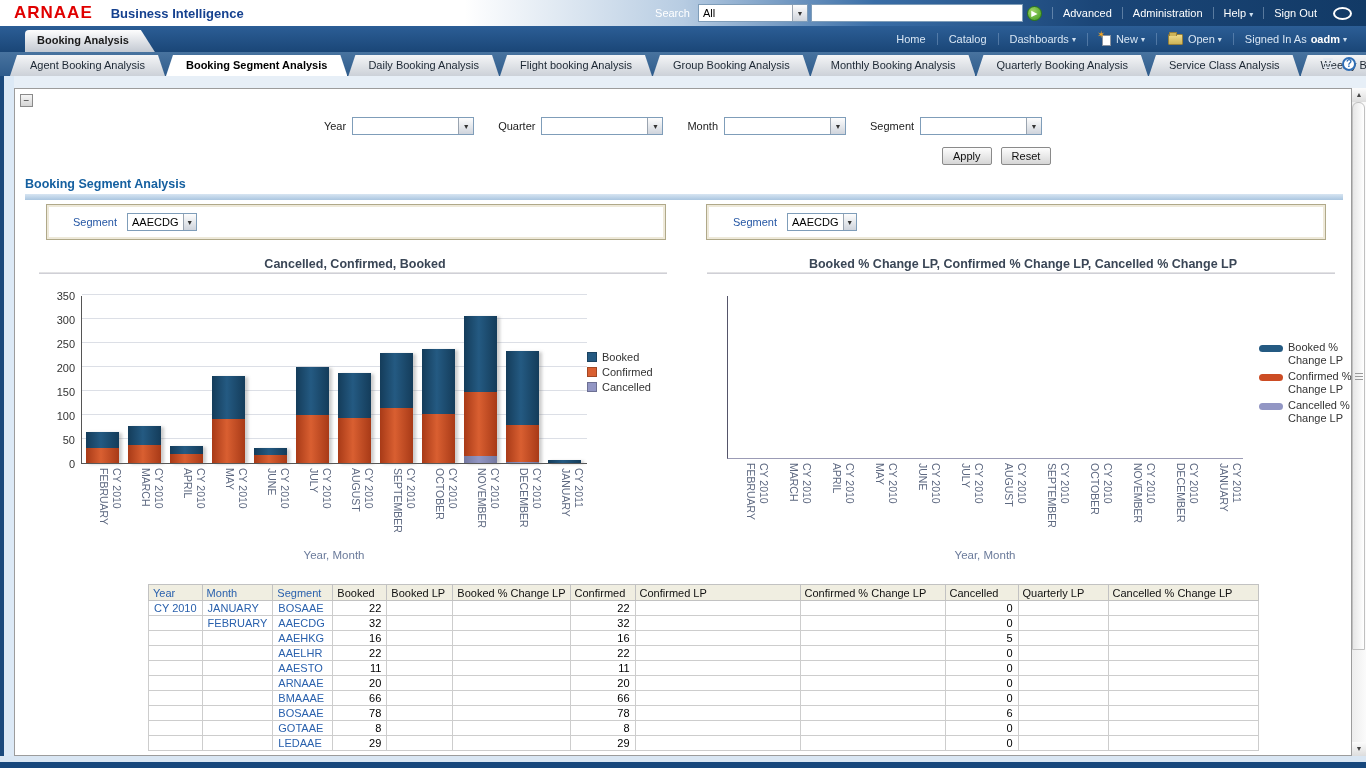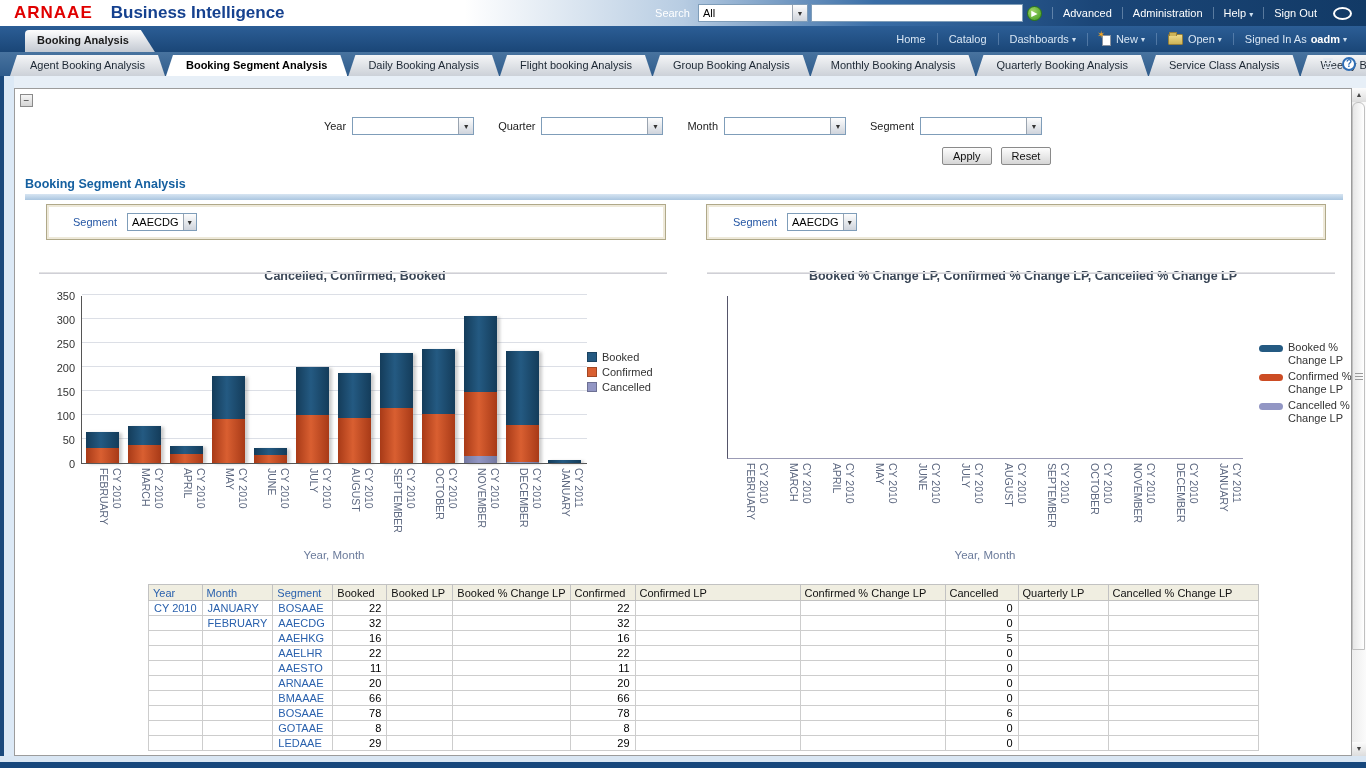--- a/index.html
+++ b/index.html
@@ -4,21 +4,21 @@
 <style>
   * { margin:0; padding:0; box-sizing:border-box; }
   body { font-family:"Liberation Sans", sans-serif; font-size:11px; background:#fff; }
   .screen { position:relative; width:1366px; height:768px; overflow:hidden; background:#fff; }
 
   
   .topbar { position:absolute; left:0; top:0; width:1366px; height:26px;
     background:linear-gradient(90deg,#ffffff 0%,#ffffff 34%,#b7cce2 50%,#3a6ea7 64%,#1b4678 80%,#123a66 100%);
     display:flex; align-items:center; }
   .logo { color:#e00000; font-weight:bold; font-size:17px; letter-spacing:1px; margin-left:14px; }
-  .product { color:#15418f; font-weight:bold; font-size:17px; margin-left:18px; }
+  .product { color:#15418f; font-weight:bold; font-size:13px; margin-left:18px; }
   .top-right { margin-left:auto; display:flex; align-items:center; color:#fff; padding-right:10px; }
   .search-label { margin-right:8px; }
   .selectbox { display:inline-flex; align-items:center; background:#fff; border:1px solid #7f9db9; height:18px; color:#000; }
   .selectbox .val { padding:0 4px; flex:1; }
   .sel-btn { width:15px; height:16px; background:linear-gradient(#fdfdfd,#cfd4dc); border-left:1px solid #9aa4b0;
     display:inline-flex; align-items:center; justify-content:center; font-size:7px; color:#333; }
   .scope { width:110px; margin-right:3px; }
   .search-input { width:212px; height:18px; border:1px solid #7f9db9; background:#fff; margin-right:4px; font-size:11px; padding:0 3px; }
   .go-btn { width:15px; height:15px; border-radius:50%; background:radial-gradient(circle at 35% 30%,#9fd468,#3f9a1e);
     color:#fff; font-size:8px; display:inline-flex; align-items:center; justify-content:center; margin-right:10px; border:1px solid #2f7a14; }
@@ -82,21 +82,21 @@
   
   .seg-panel { position:absolute; top:115px; width:620px; height:36px; background:#fff;
     border:1px solid #b0a98a; box-shadow:inset 0 0 0 2px #eee9d9; display:flex; align-items:center; }
   .seg-panel.lp { left:31px; } .seg-panel.rp { left:691px; }
   .seg-label { color:#2456a4; margin:0 10px 0 26px; }
   .seg-select { width:70px; }
 
   
   .chart { position:absolute; top:164px; width:648px; height:400px; }
   .chart.cl { left:16px; } .chart.cr { left:684px; }
-  .chart-title { position:absolute; top:16px; left:0; width:100%; text-align:center; color:#3a4656; font-weight:bold; font-size:12.5px; }
+  .chart-title { position:absolute; top:4px; left:0; width:100%; text-align:center; color:#3a4656; font-weight:bold; font-size:12.5px; }
   .title-rule { position:absolute; top:19px; left:8px; width:628px; height:2px; background:linear-gradient(#ececec,#c6c6cf); }
   .plot { position:absolute; left:50px; top:43px; width:506px; height:168px; border-left:1px solid #555; border-bottom:1px solid #555; }
   .plot2 { position:absolute; left:28px; top:43px; width:516px; height:163px; border-left:1px solid #55556a; border-bottom:1px solid #9b9bb5; }
   .gridline { position:absolute; left:0; width:100%; height:1px; background:#dcdfe6; }
   .ytick { position:absolute; width:40px; text-align:right; color:#333; }
   .bar { position:absolute; bottom:0; width:33px; display:flex; flex-direction:column-reverse;
     box-shadow:3px 1px 3px rgba(110,110,110,.35); }
   .xlabels { position:absolute; top:215px; height:86px; }
   .xlabel { position:absolute; top:0; writing-mode:vertical-rl; white-space:pre-line; font-size:10.5px;
     color:#5d6880; line-height:13px; height:86px; }

